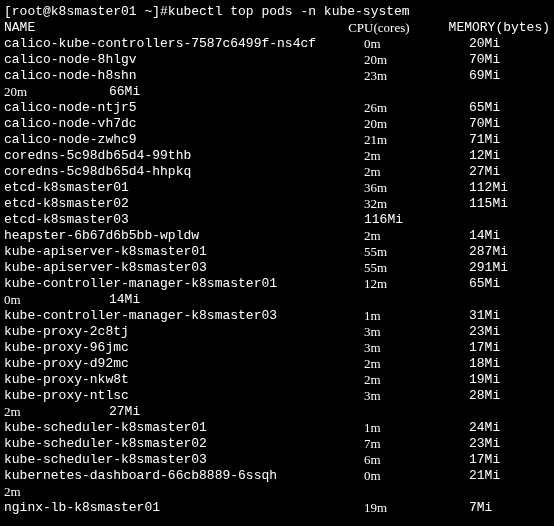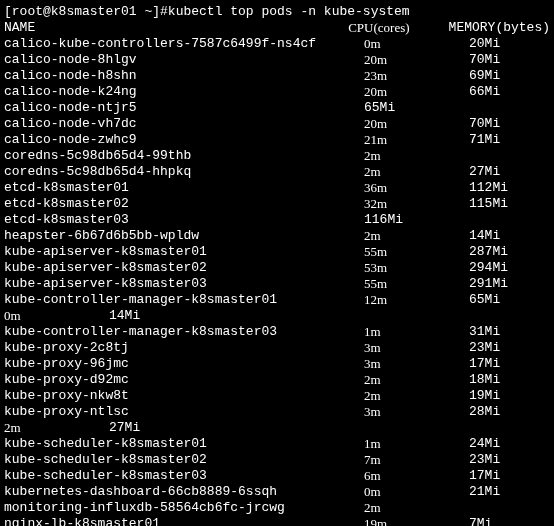--- a/index.html
+++ b/index.html
@@ -50,41 +50,42 @@
       <span class="col-name">calico-node-8hlgv</span>
       <span class="col-cpu">20m</span>
       <span class="col-mem">70Mi</span>
     </div>
     <div class="line">
       <span class="col-name">calico-node-h8shn</span>
       <span class="col-cpu">23m</span>
       <span class="col-mem">69Mi</span>
     </div>
     <div class="line">
-      <span class="col-name">calico-node-k24ng</span>
       <span class="col-cpu">20m</span>
       <span class="col-mem">66Mi</span>
     </div>
     <div class="line">
       <span class="col-name">calico-node-ntjr5</span>
+      <span class="col-cpu">26m</span>
       <span class="col-mem">65Mi</span>
     </div>
     <div class="line">
       <span class="col-name">calico-node-vh7dc</span>
       <span class="col-cpu">20m</span>
       <span class="col-mem">70Mi</span>
     </div>
     <div class="line">
       <span class="col-name">calico-node-zwhc9</span>
       <span class="col-cpu">21m</span>
       <span class="col-mem">71Mi</span>
     </div>
     <div class="line">
       <span class="col-name">coredns-5c98db65d4-99thb</span>
       <span class="col-cpu">2m</span>
+      <span class="col-mem">12Mi</span>
     </div>
     <div class="line">
       <span class="col-name">coredns-5c98db65d4-hhpkq</span>
       <span class="col-cpu">2m</span>
       <span class="col-mem">27Mi</span>
     </div>
     <div class="line">
       <span class="col-name">etcd-k8smaster01</span>
       <span class="col-cpu">36m</span>
       <span class="col-mem">112Mi</span>
@@ -100,25 +101,20 @@
     </div>
     <div class="line">
       <span class="col-name">heapster-6b67d6b5bb-wpldw</span>
       <span class="col-cpu">2m</span>
       <span class="col-mem">14Mi</span>
     </div>
     <div class="line">
       <span class="col-name">kube-apiserver-k8smaster01</span>
       <span class="col-cpu">55m</span>
       <span class="col-mem">287Mi</span>
-    </div>
-    <div class="line">
-      <span class="col-name">kube-apiserver-k8smaster02</span>
-      <span class="col-cpu">53m</span>
-      <span class="col-mem">294Mi</span>
     </div>
     <div class="line">
       <span class="col-name">kube-apiserver-k8smaster03</span>
       <span class="col-cpu">55m</span>
       <span class="col-mem">291Mi</span>
     </div>
     <div class="line">
       <span class="col-name">kube-controller-manager-k8smaster01</span>
       <span class="col-cpu">12m</span>
       <span class="col-mem">65Mi</span>
@@ -175,21 +171,20 @@
       <span class="col-name">kube-scheduler-k8smaster03</span>
       <span class="col-cpu">6m</span>
       <span class="col-mem">17Mi</span>
     </div>
     <div class="line">
       <span class="col-name">kubernetes-dashboard-66cb8889-6ssqh</span>
       <span class="col-cpu">0m</span>
       <span class="col-mem">21Mi</span>
     </div>
     <div class="line">
-      <span class="col-name">monitoring-influxdb-58564cb6fc-jrcwg</span>
       <span class="col-cpu">2m</span>
     </div>
     <div class="line">
       <span class="col-name">nginx-lb-k8smaster01</span>
       <span class="col-cpu">19m</span>
       <span class="col-mem">7Mi</span>
     </div>
   </div>
 
 </body></html>

